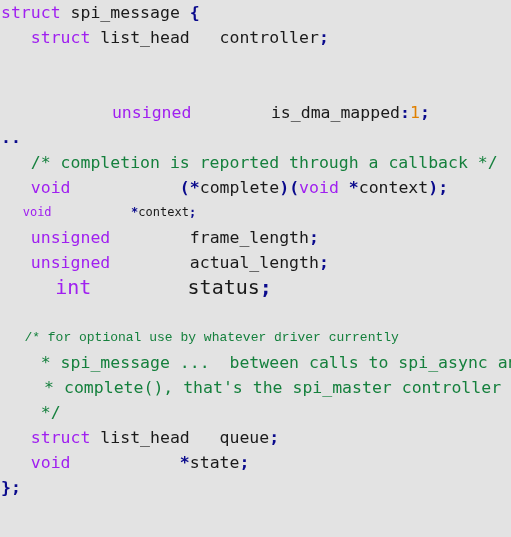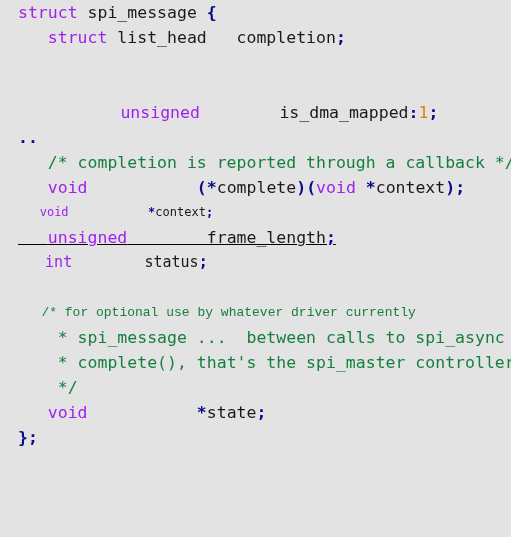--- a/index.html
+++ b/index.html
@@ -21,48 +21,50 @@
     padding: 0;
     box-sizing: border-box;
     overflow: hidden;
   }
   .code-line {
     height: 25px;
     line-height: 25px;
     font-size: 16.5px;
     letter-spacing: 0px;
     white-space: pre;
-    padding-left: 18px;
+    padding-left: 1px;
     box-sizing: border-box;
     font-family: "DejaVu Sans Mono", "Liberation Mono", monospace;
   }
   .tok { white-space: pre; }
   .t-plain   { color: #1a1a1a; }
   .t-keyword { color: #a020f0; }
   .t-punct   { color: #0a0a8c; font-weight: bold; }
   .t-comment { color: #15803d; }
   .t-number  { color: #e08000; }
   .t-ellipsis{ color: #0a0a8c; font-weight: bold; }
   .blank { height: 25px; }
 </style>
 </head>
 <body>
 
 <div id="code-block" style="background: rgb(227, 227, 227);">
     <div class="code-line" style="height: 25px; line-height: 25px; font-size: 16.5px;"><span class="tok t-keyword">struct</span><span class="tok t-plain"> spi_message </span><span class="tok t-punct">{</span></div>
-    <div class="code-line" style="height: 25px; line-height: 25px; font-size: 16.5px;"><span class="tok t-plain">   </span><span class="tok t-keyword">struct</span><span class="tok t-plain"> list_head   completion</span><span class="tok t-punct">;</span></div>
+    <div class="code-line" style="height: 25px; line-height: 25px; font-size: 16.5px;"><span class="tok t-plain">   </span><span class="tok t-keyword">struct</span><span class="tok t-plain"> list_head   controller</span><span class="tok t-punct">;</span></div>
     <div class="code-line blank" style="height: 25px; line-height: 25px; font-size: 16.5px;">&nbsp;</div>
     <div class="code-line blank" style="height: 25px; line-height: 25px; font-size: 16.5px;">&nbsp;</div>
     <div class="code-line" style="height: 25px; line-height: 25px; font-size: 16.5px; text-align: center;"><span class="tok t-plain">   </span><span class="tok t-keyword">unsigned</span><span class="tok t-plain">        is_dma_mapped</span><span class="tok t-punct">:</span><span class="tok t-number">1</span><span class="tok t-punct">;</span></div>
     <div class="code-line" style="height: 25px; line-height: 25px; font-size: 16.5px;"><span class="tok t-ellipsis">..</span></div>
     <div class="code-line" style="height: 25px; line-height: 25px; font-size: 16.5px;"><span class="tok t-plain">   </span><span class="tok t-comment">/* completion is reported through a callback */</span></div>
     <div class="code-line" style="height: 25px; line-height: 25px; font-size: 16.5px;"><span class="tok t-plain">   </span><span class="tok t-keyword">void</span><span class="tok t-plain">           </span><span class="tok t-punct">(*</span><span class="tok t-plain">complete</span><span class="tok t-punct">)(</span><span class="tok t-keyword">void</span><span class="tok t-plain"> </span><span class="tok t-punct">*</span><span class="tok t-plain">context</span><span class="tok t-punct">);</span></div>
     <div class="code-line" style="height: 25px; line-height: 25px; font-size: 12px;"><span class="tok t-plain">   </span><span class="tok t-keyword">void</span><span class="tok t-plain">           </span><span class="tok t-punct">*</span><span class="tok t-plain">context</span><span class="tok t-punct">;</span></div>
-    <div class="code-line" style="height: 25px; line-height: 25px; font-size: 16.5px; text-decoration: underline;"><span class="tok t-plain">   </span><span class="tok t-keyword">unsigned</span><span class="tok t-plain">        frame_length</span><span class="tok t-punct">;</span></div>
-    <div class="code-line" style="height: 25px; line-height: 25px; font-size: 15px;"><span class="tok t-plain">   </span><span class="tok t-keyword">int</span><span class="tok t-plain">        status</span><span class="tok t-punct">;</span></div>
+    <div class="code-line" style="height: 25px; line-height: 25px; font-size: 16.5px;"><span class="tok t-plain">   </span><span class="tok t-keyword">unsigned</span><span class="tok t-plain">        frame_length</span><span class="tok t-punct">;</span></div>
+    <div class="code-line" style="height: 25px; line-height: 25px; font-size: 16.5px;"><span class="tok t-plain">   </span><span class="tok t-keyword">unsigned</span><span class="tok t-plain">        actual_length</span><span class="tok t-punct">;</span></div>
+    <div class="code-line" style="height: 25px; line-height: 25px; font-size: 20px; margin-left: 18px;"><span class="tok t-plain">   </span><span class="tok t-keyword">int</span><span class="tok t-plain">        status</span><span class="tok t-punct">;</span></div>
     <div class="code-line blank" style="height: 25px; line-height: 25px; font-size: 16.5px;">&nbsp;</div>
     <div class="code-line" style="height: 25px; line-height: 25px; font-size: 13px; font-family: Liberation Mono, monospace;"><span class="tok t-plain">   </span><span class="tok t-comment">/* for optional use by whatever driver currently</span></div>
     <div class="code-line" style="height: 25px; line-height: 25px; font-size: 16.5px;"><span class="tok t-plain">    </span><span class="tok t-comment">* spi_message ...  between calls to spi_async an</span></div>
     <div class="code-line" style="height: 25px; line-height: 25px; font-size: 16.5px; text-align: right;"><span class="tok t-plain">    </span><span class="tok t-comment">* complete(), that's the spi_master controller </span></div>
     <div class="code-line" style="height: 25px; line-height: 25px; font-size: 16.5px;"><span class="tok t-plain">    </span><span class="tok t-comment">*/</span></div>
+    <div class="code-line" style="height: 25px; line-height: 25px; font-size: 16.5px;"><span class="tok t-plain">   </span><span class="tok t-keyword">struct</span><span class="tok t-plain"> list_head   queue</span><span class="tok t-punct">;</span></div>
     <div class="code-line" style="height: 25px; line-height: 25px; font-size: 16.5px;"><span class="tok t-plain">   </span><span class="tok t-keyword">void</span><span class="tok t-plain">           </span><span class="tok t-punct">*</span><span class="tok t-plain">state</span><span class="tok t-punct">;</span></div>
     <div class="code-line" style="height: 25px; line-height: 25px; font-size: 16.5px;"><span class="tok t-punct">};</span></div>
   </div>
 
 </body></html>

